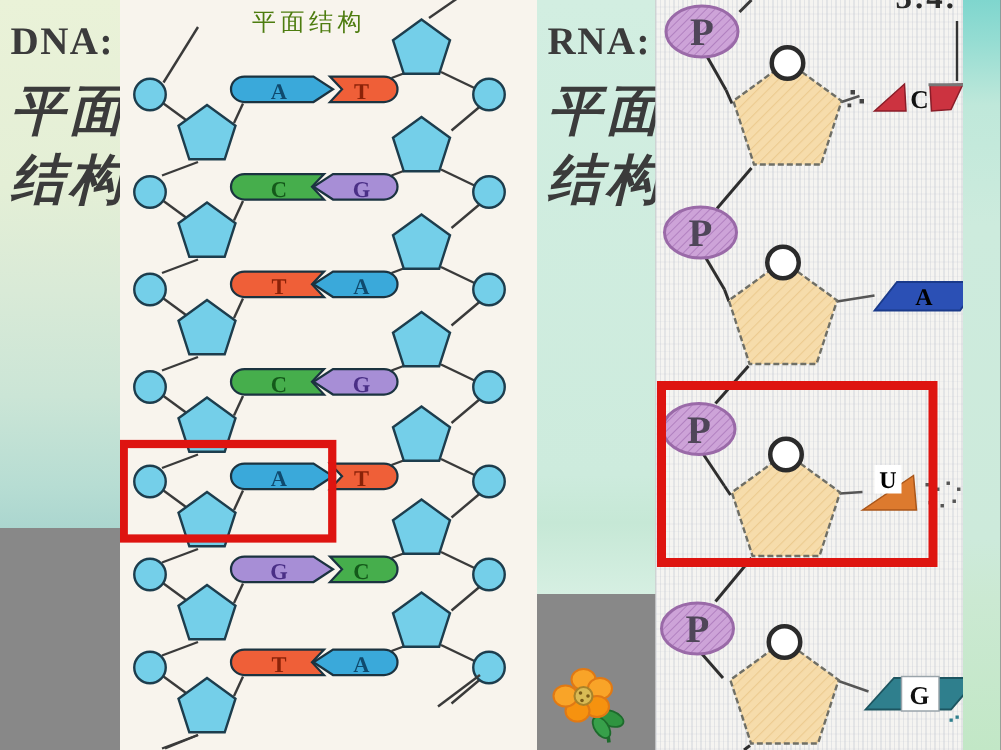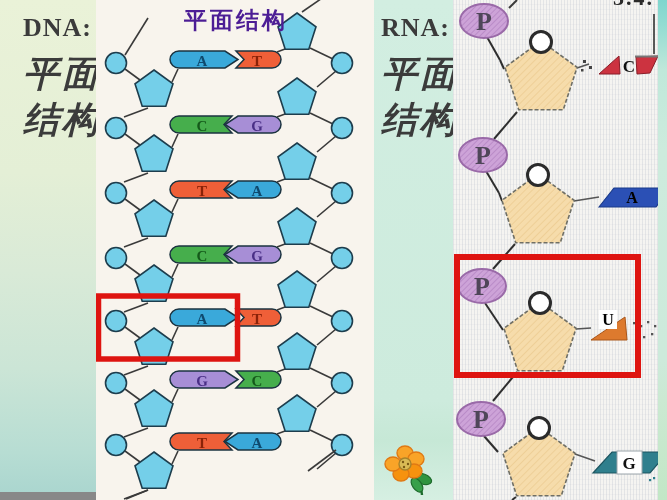--- a/index.html
+++ b/index.html
@@ -1,25 +1,25 @@
 <!DOCTYPE html>
 <html><head>
 <meta charset="utf-8">
 <style>
   html,body{margin:0;padding:0;background:#888;}
   .stage{position:relative;width:667px;height:500px;display:flex;overflow:hidden;
          font-family:"Liberation Serif","DejaVu Serif",serif;}
-  .left-col{width:80px;height:492px;flex:0 0 80px;
-    background:linear-gradient(180deg,#eaf2d8 0%,#e4efd6 35%,#d9ead7 55%,#cbe5d6 75%,#b7ddd3 92%,#abd6cf 100%);padding-left:16px;}
-  .mid-col{width:79px;height:500px;flex:0 0 79px;position:relative;
+  .left-col{width:80px;height:352px;flex:0 0 80px;
+    background:linear-gradient(180deg,#eaf2d8 0%,#e4efd6 35%,#d9ead7 55%,#cbe5d6 75%,#b7ddd3 92%,#abd6cf 100%);}
+  .mid-col{width:79px;height:396px;flex:0 0 79px;position:relative;
     background:linear-gradient(180deg,#d2eee1 0%,#cdebdd 80%,#c6e8d6 88%,#d6efe2 100%);}
   .cap-line{color:#3b3b3b;font-weight:bold;margin:10px 0 0 7px;font-size:26px;line-height:36px;letter-spacing:1px;white-space:nowrap;}
   .cap-line.cjk{font-size:36px;letter-spacing:3px;font-style:italic;}
   .dna-panel{width:278px;height:500px;flex:0 0 278px;position:relative;background:#f8f4ed;overflow:hidden;}
-  .dna-title{position:absolute;left:88px;top:5px;font-size:23px;font-weight:bold;color:#4c1d95;letter-spacing:3px;}
+  .dna-title{position:absolute;left:88px;top:5px;font-size:16px;font-weight:normal;color:#4d7c0f;letter-spacing:3px;}
   .dna-footer{position:absolute;right:6px;bottom:18px;font-size:24px;font-weight:bold;color:#343434;letter-spacing:2px;}
   .rna-panel{width:205px;height:500px;flex:0 0 205px;position:relative;overflow:hidden;
     background-color:#f5f4f1;
     background-image:repeating-linear-gradient(90deg,rgba(185,192,204,.30) 0 1px,rgba(255,255,255,0) 1px 3px),
                      repeating-linear-gradient(0deg,rgba(198,200,212,.14) 0 1px,rgba(255,255,255,0) 1px 5px);}
   .corner-label{position:absolute;top:-15px;right:4px;font-size:22px;font-weight:bold;color:#2a2a2a;letter-spacing:2px;}
   .right-strip{width:25px;height:500px;flex:0 0 25px;
     background:linear-gradient(180deg,#7fd6ce 0%,#93dcd2 5%,#bfe8da 14%,#cdebdd 30%,#cdeadb 72%,#cbe9d2 80%,#c2e7c6 100%);}
   svg{display:block;}
   .flower{position:absolute;left:5px;top:443px;}

